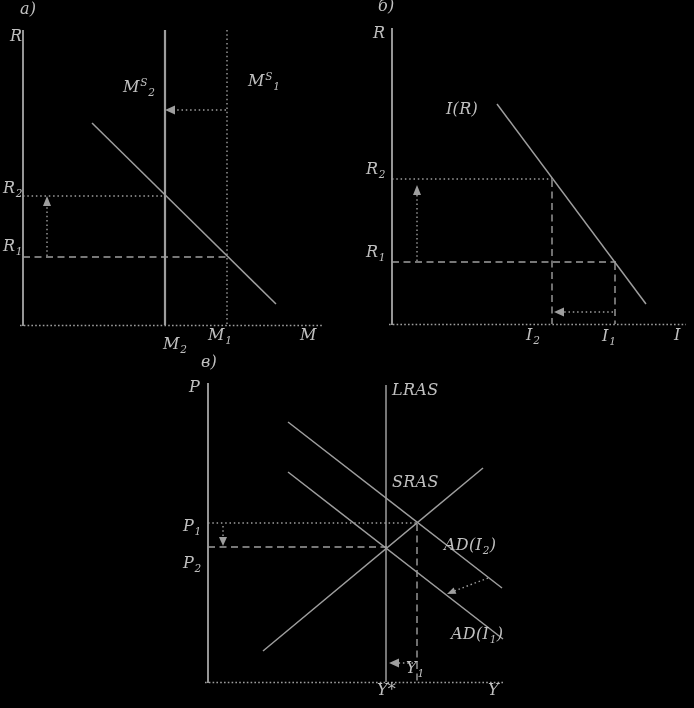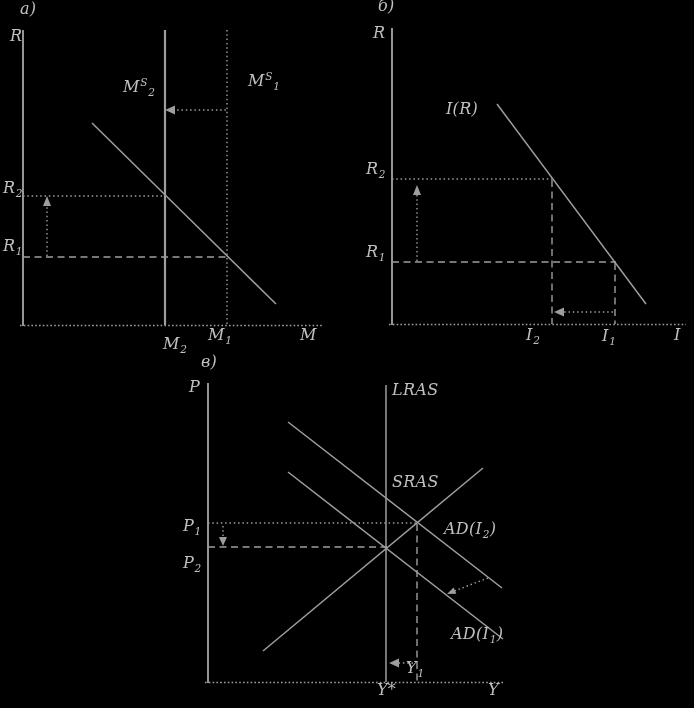--- a/index.html
+++ b/index.html
@@ -108,20 +108,20 @@
   <div class="lbl" style="left:366px;top:160px"><span>R</span><sub>2</sub></div>
   <div class="lbl" style="left:366px;top:243px"><span>R</span><sub>1</sub></div>
   <div class="lbl" style="left:526px;top:326px"><span>I</span><sub>2</sub></div>
   <div class="lbl" style="left:602px;top:327px"><span>I</span><sub>1</sub></div>
 
   <div class="lbl" style="left:201px;top:353px">в)</div>
   <div class="lbl" style="left:189px;top:378px">P</div>
   <div class="lbl" style="left:488px;top:681px">Y</div>
   <div class="lbl" style="left:392px;top:381px">LRAS</div>
   <div class="lbl" style="left:392px;top:473px">SRAS</div>
-  <div class="lbl" style="left:444px;top:520px"><span>AD(I</span><sub>2</sub><span>)</span></div>
+  <div class="lbl" style="left:444px;top:536px"><span>AD(I</span><sub>2</sub><span>)</span></div>
   <div class="lbl" style="left:451px;top:625px"><span>AD(I</span><sub>1</sub><span>)</span></div>
   <div class="lbl" style="left:183px;top:517px"><span>P</span><sub>1</sub></div>
   <div class="lbl" style="left:183px;top:554px"><span>P</span><sub>2</sub></div>
   <div class="lbl" style="left:377px;top:681px">Y*</div>
   <div class="lbl" style="left:406px;top:659px"><span>Y</span><sub>1</sub></div>
 
 </div>
 
 </body></html>

